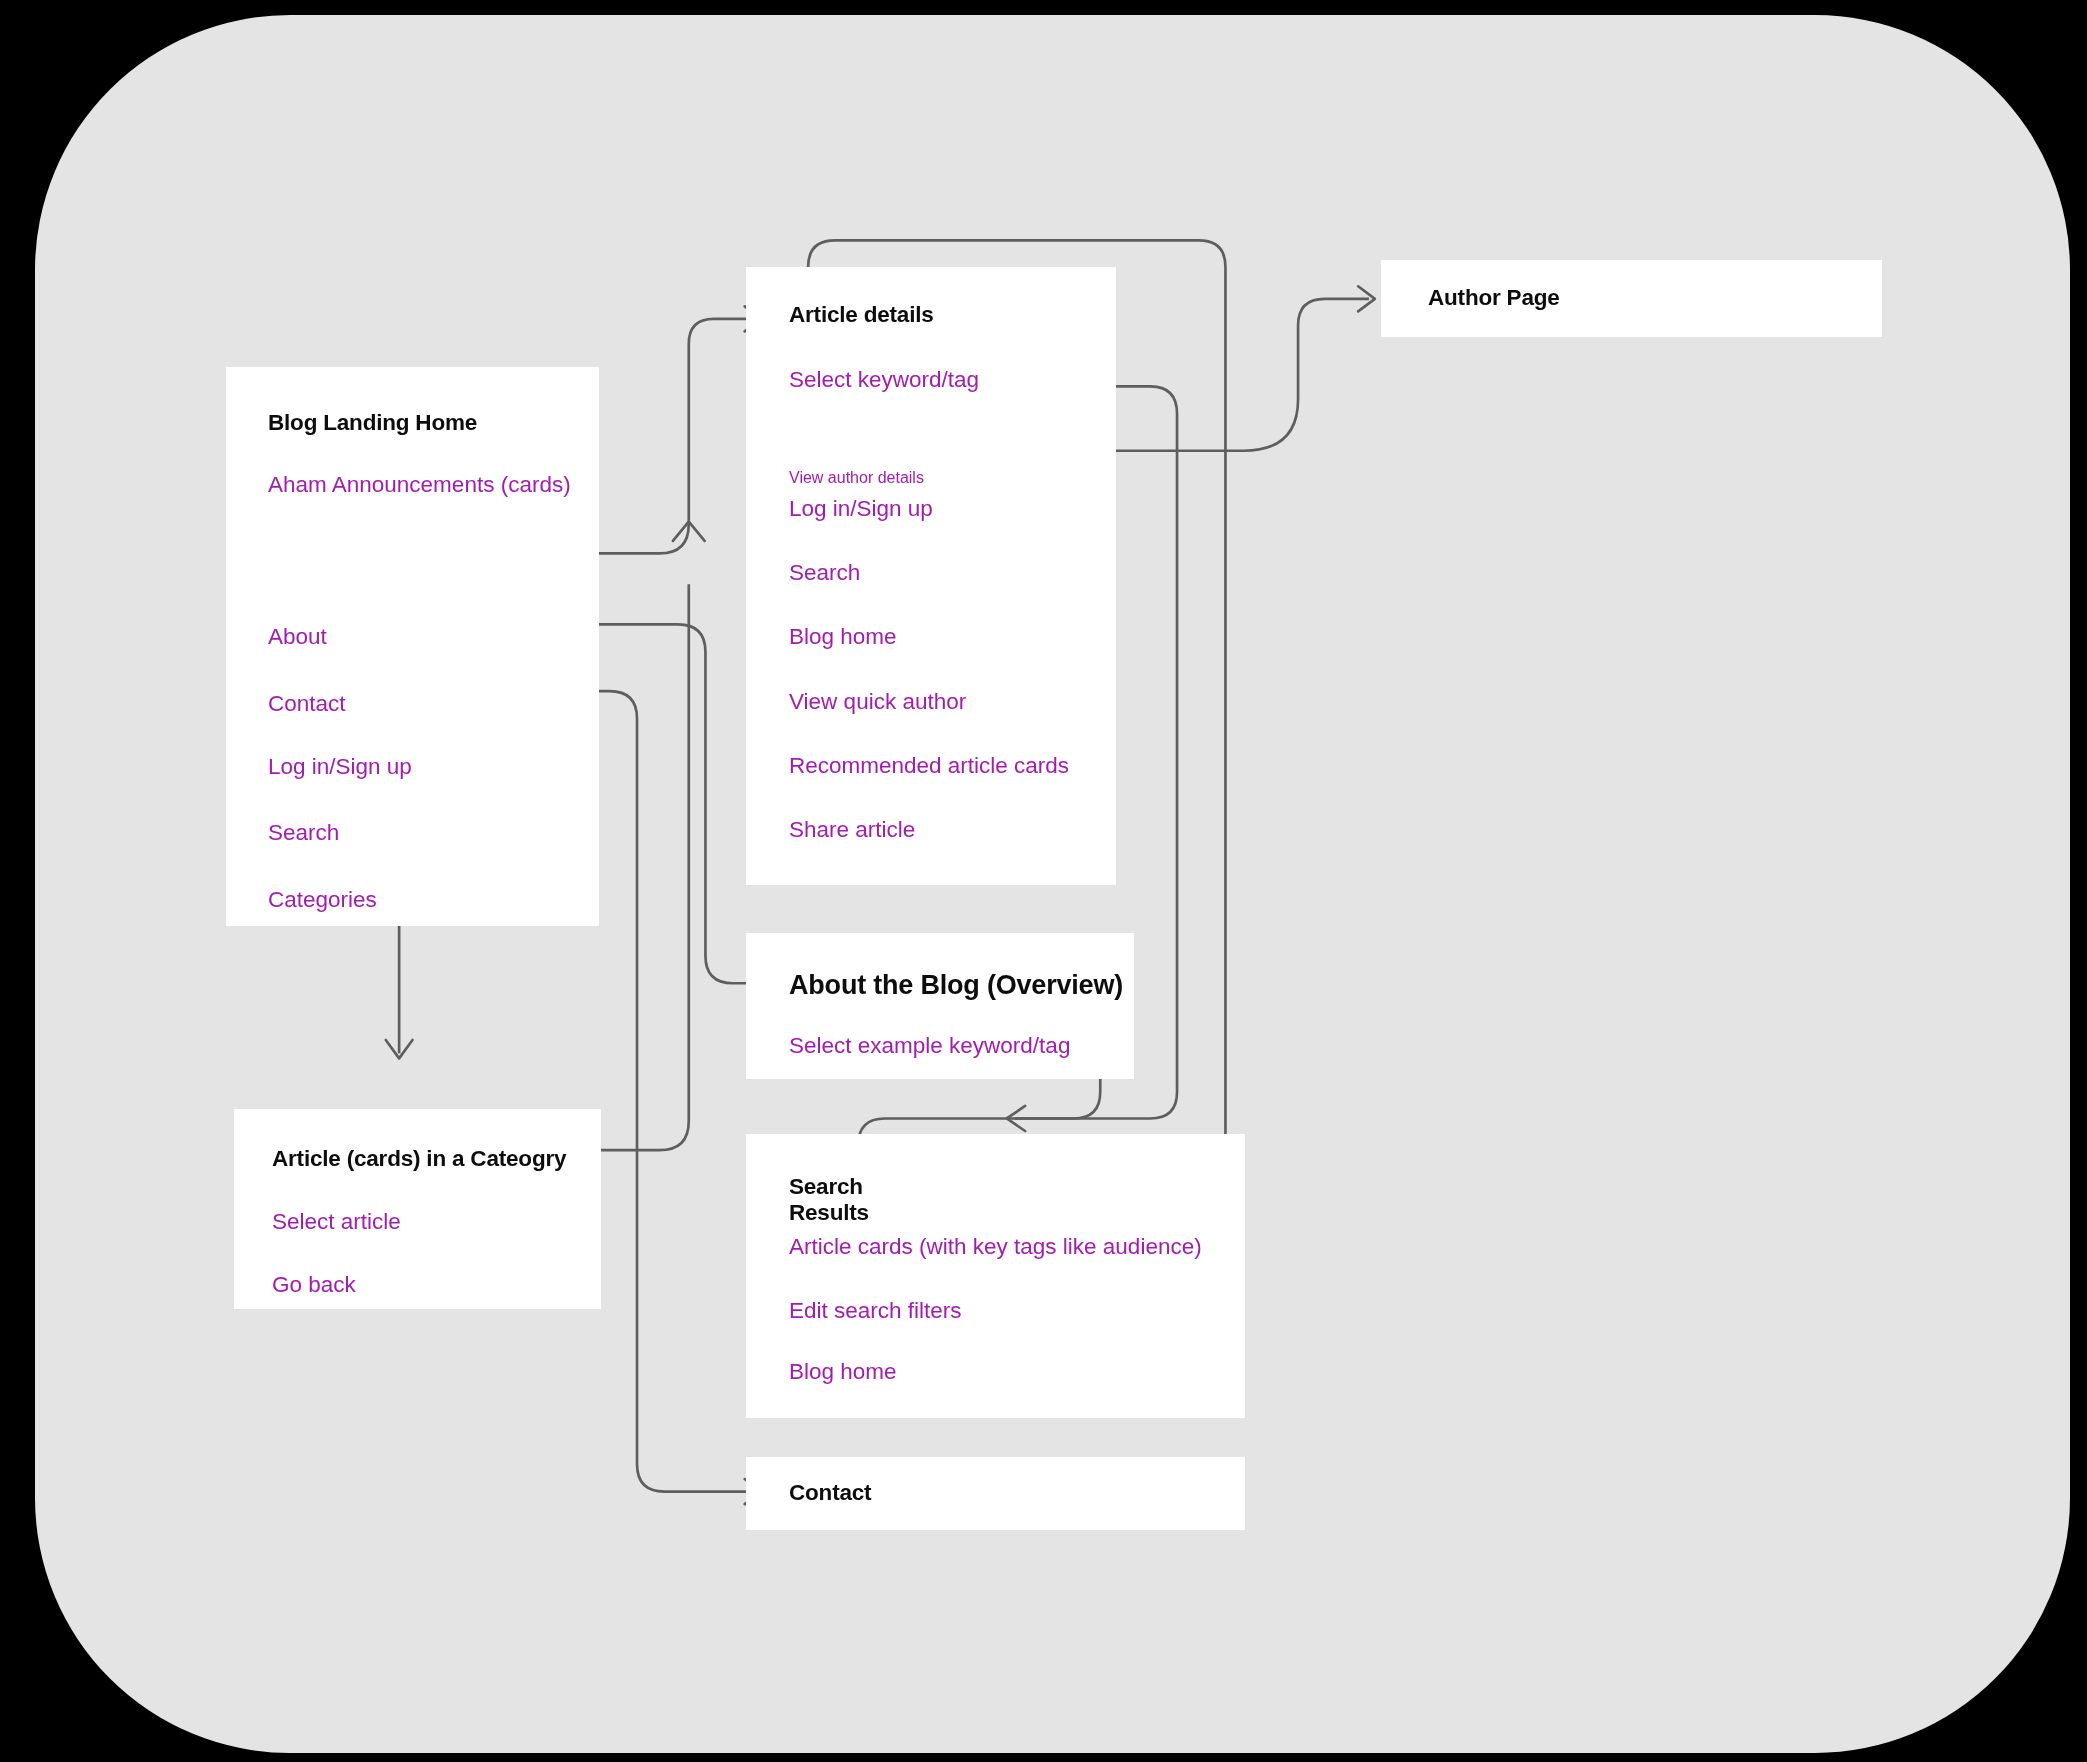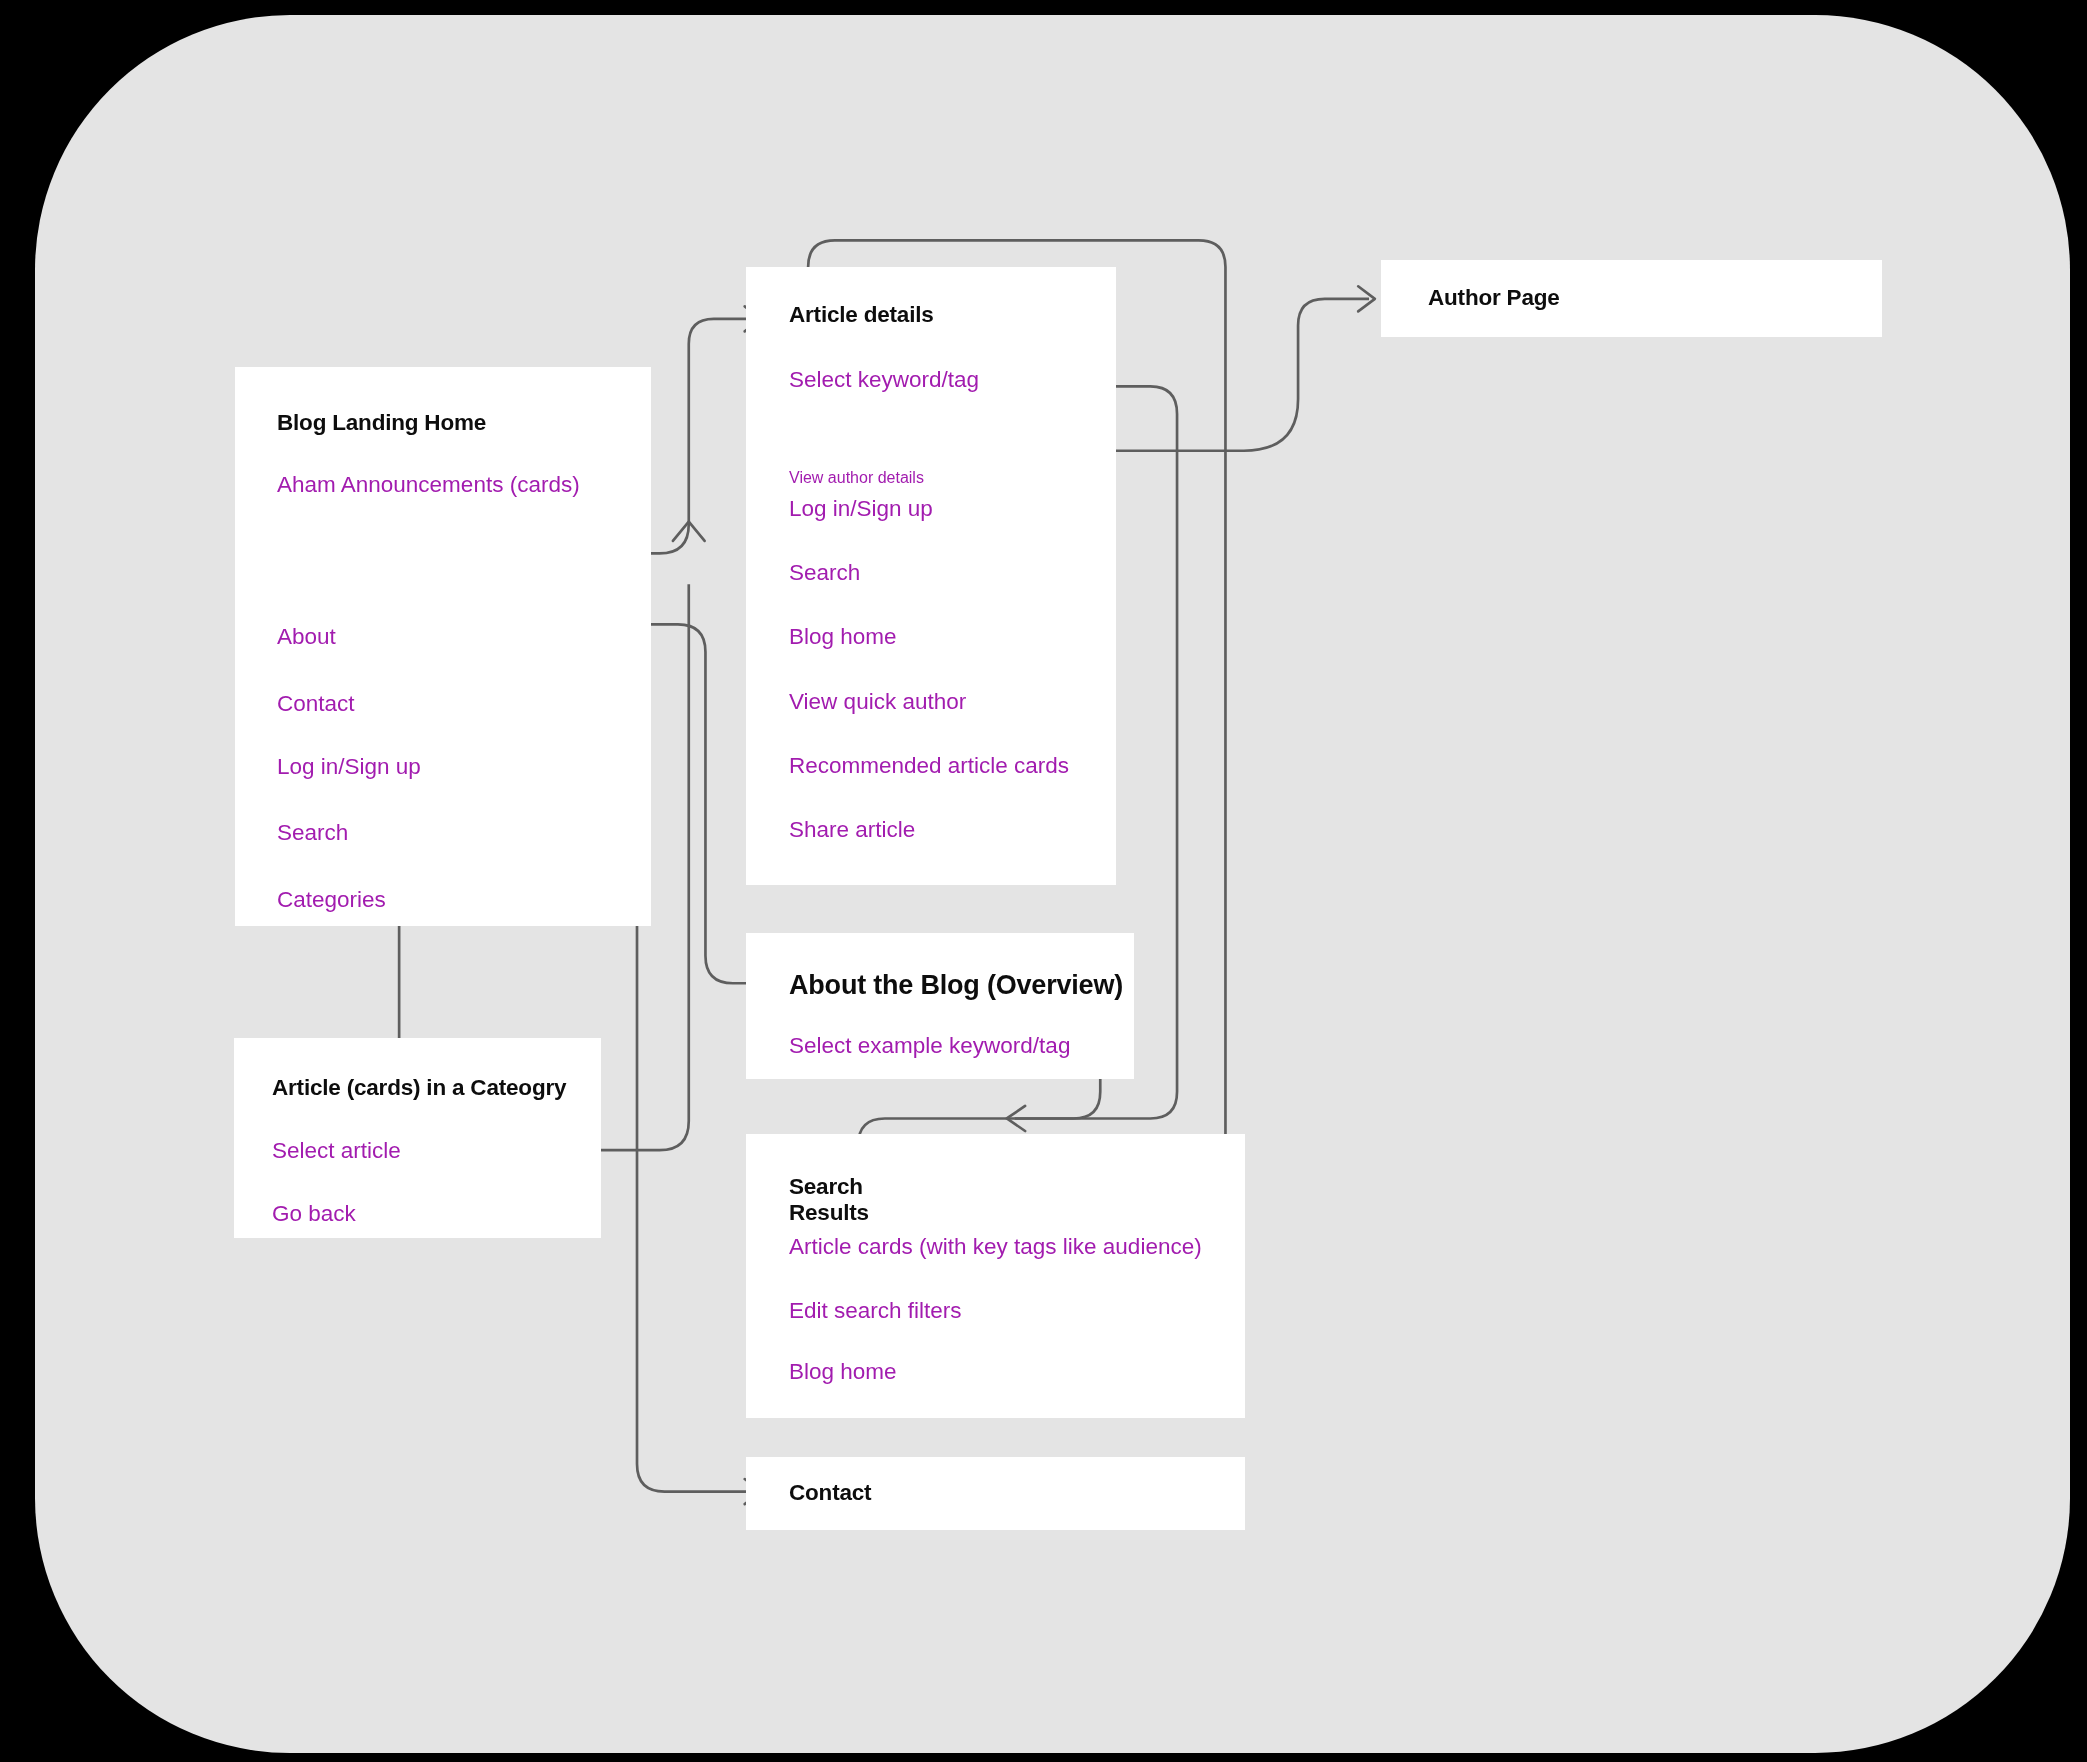--- a/index.html
+++ b/index.html
@@ -44,21 +44,21 @@
     <path d="M 1288 1258 Q 1318 1258 1318 1290 L 1318 1308 Q 1318 1340 1286 1340 L 1215 1340"></path>
 
     <path d="M 1215 1340 L 1060 1340 Q 1028 1340 1028 1372 L 1028 1400"></path>
     <polyline class="head" points="1228,1325 1206,1340 1228,1355"></polyline>
     <polyline class="head" points="1012,1382 1028,1403 1044,1382"></polyline>
 
     <path d="M 1175 540 L 1490 540 Q 1555 540 1555 478 L 1555 390 Q 1555 358 1587 358 L 1640 358"></path>
     <polyline class="head" points="1627,343 1647,358 1627,373"></polyline>
   </svg>
 
-  <div class="card" style="left:235px;top:367px;width:416px;height:559px;">
+  <div class="card" style="left:226px;top:367px;width:373px;height:559px;">
     <div class="title" style="position:absolute;left:42px;top:43px;font-size:22.5px;">Blog Landing Home</div>
     <div class="item" style="position:absolute;left:42px;top:105px;font-size:22.5px;">Aham Announcements (cards)</div>
     <div class="item" style="position:absolute;left:42px;top:257px;font-size:22.5px;">About</div>
     <div class="item" style="position:absolute;left:42px;top:324px;font-size:22.5px;">Contact</div>
     <div class="item" style="position:absolute;left:42px;top:387px;font-size:22.5px;">Log in/Sign up</div>
     <div class="item" style="position:absolute;left:42px;top:453px;font-size:22.5px;">Search</div>
     <div class="item" style="position:absolute;left:42px;top:520px;font-size:22.5px;">Categories</div>
   </div>
 
   <div class="card" style="left:746px;top:267px;width:370px;height:618px;">
@@ -75,21 +75,21 @@
 
   <div class="card" style="left:1353px;top:260px;width:501px;height:77px;margin-left:28px;">
     <div class="title" style="position:absolute;left:47px;top:25px;font-size:22.5px;">Author Page</div>
   </div>
 
   <div class="card" style="left:746px;top:933px;width:388px;height:146px;">
     <div class="title" style="position:absolute;left:43px;top:37px;font-size:27px;">About the Blog (Overview)</div>
     <div class="item" style="position:absolute;left:43px;top:100px;font-size:22.5px;text-align:center;">Select example keyword/tag</div>
   </div>
 
-  <div class="card" style="left:234px;top:1038px;width:367px;height:200px;">
+  <div class="card" style="left:234px;top:1109px;width:367px;height:200px;">
     <div class="title" style="position:absolute;left:38px;top:37px;font-size:22.5px;">Article (cards) in a Cateogry</div>
     <div class="item" style="position:absolute;left:38px;top:100px;font-size:22.5px;">Select article</div>
     <div class="item" style="position:absolute;left:38px;top:163px;font-size:22.5px;">Go back</div>
   </div>
 
   <div class="card" style="left:746px;top:1134px;width:499px;height:284px;">
     <div class="title" style="position:absolute;left:43px;top:40px;font-size:22.5px;line-height:26px;white-space:pre-line;">Search
 Results</div>
     <div class="item" style="position:absolute;left:43px;top:100px;font-size:22.5px;">Article cards (with key tags like audience)</div>
     <div class="item" style="position:absolute;left:43px;top:164px;font-size:22.5px;">Edit search filters</div>

